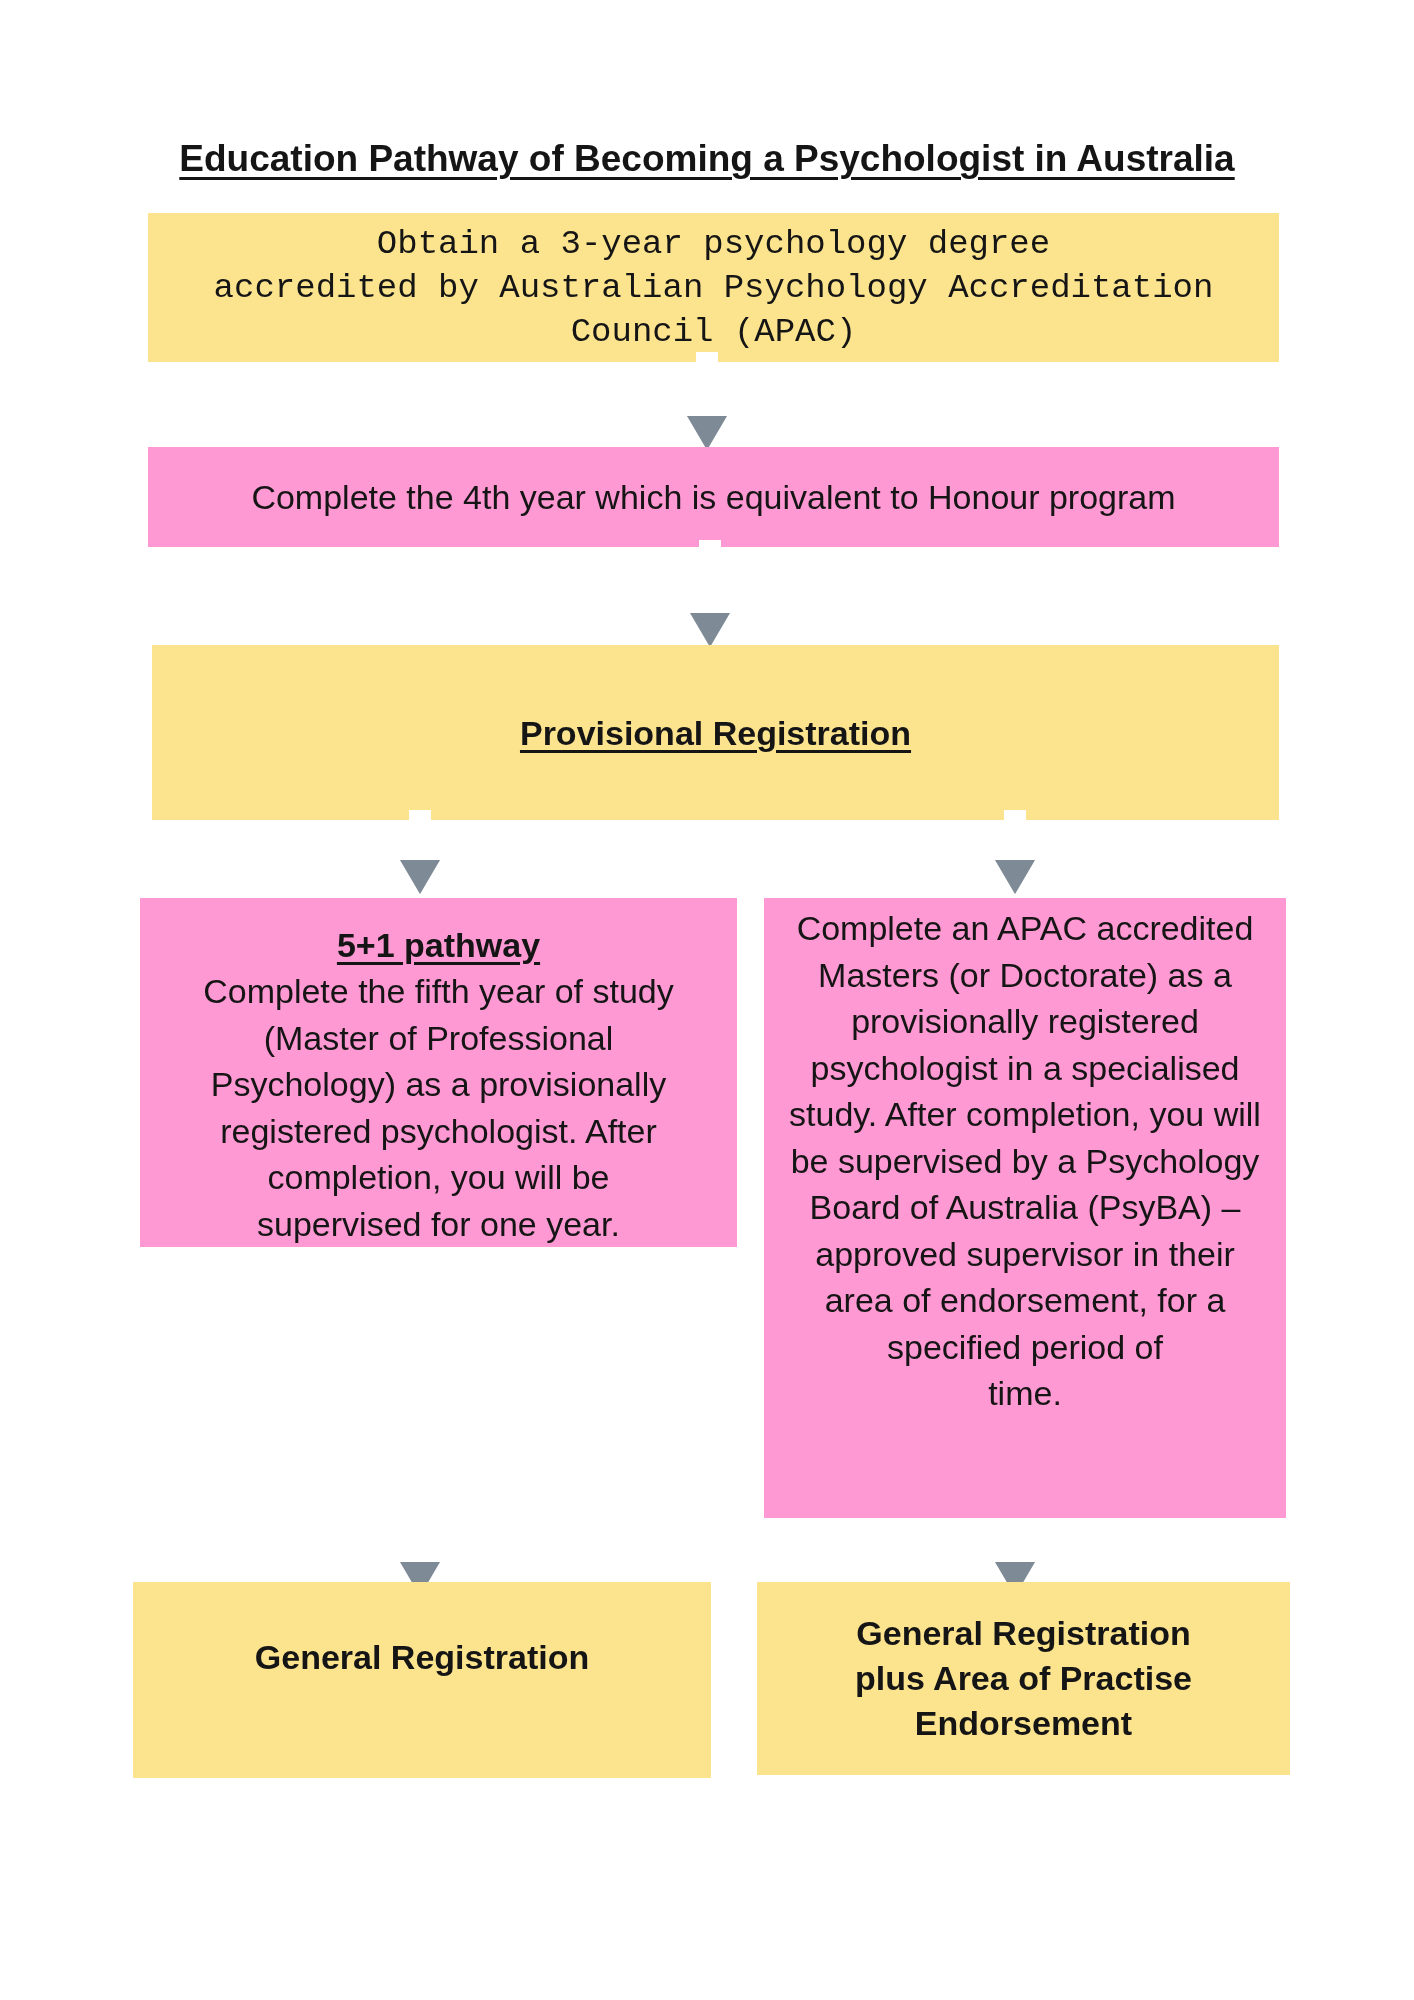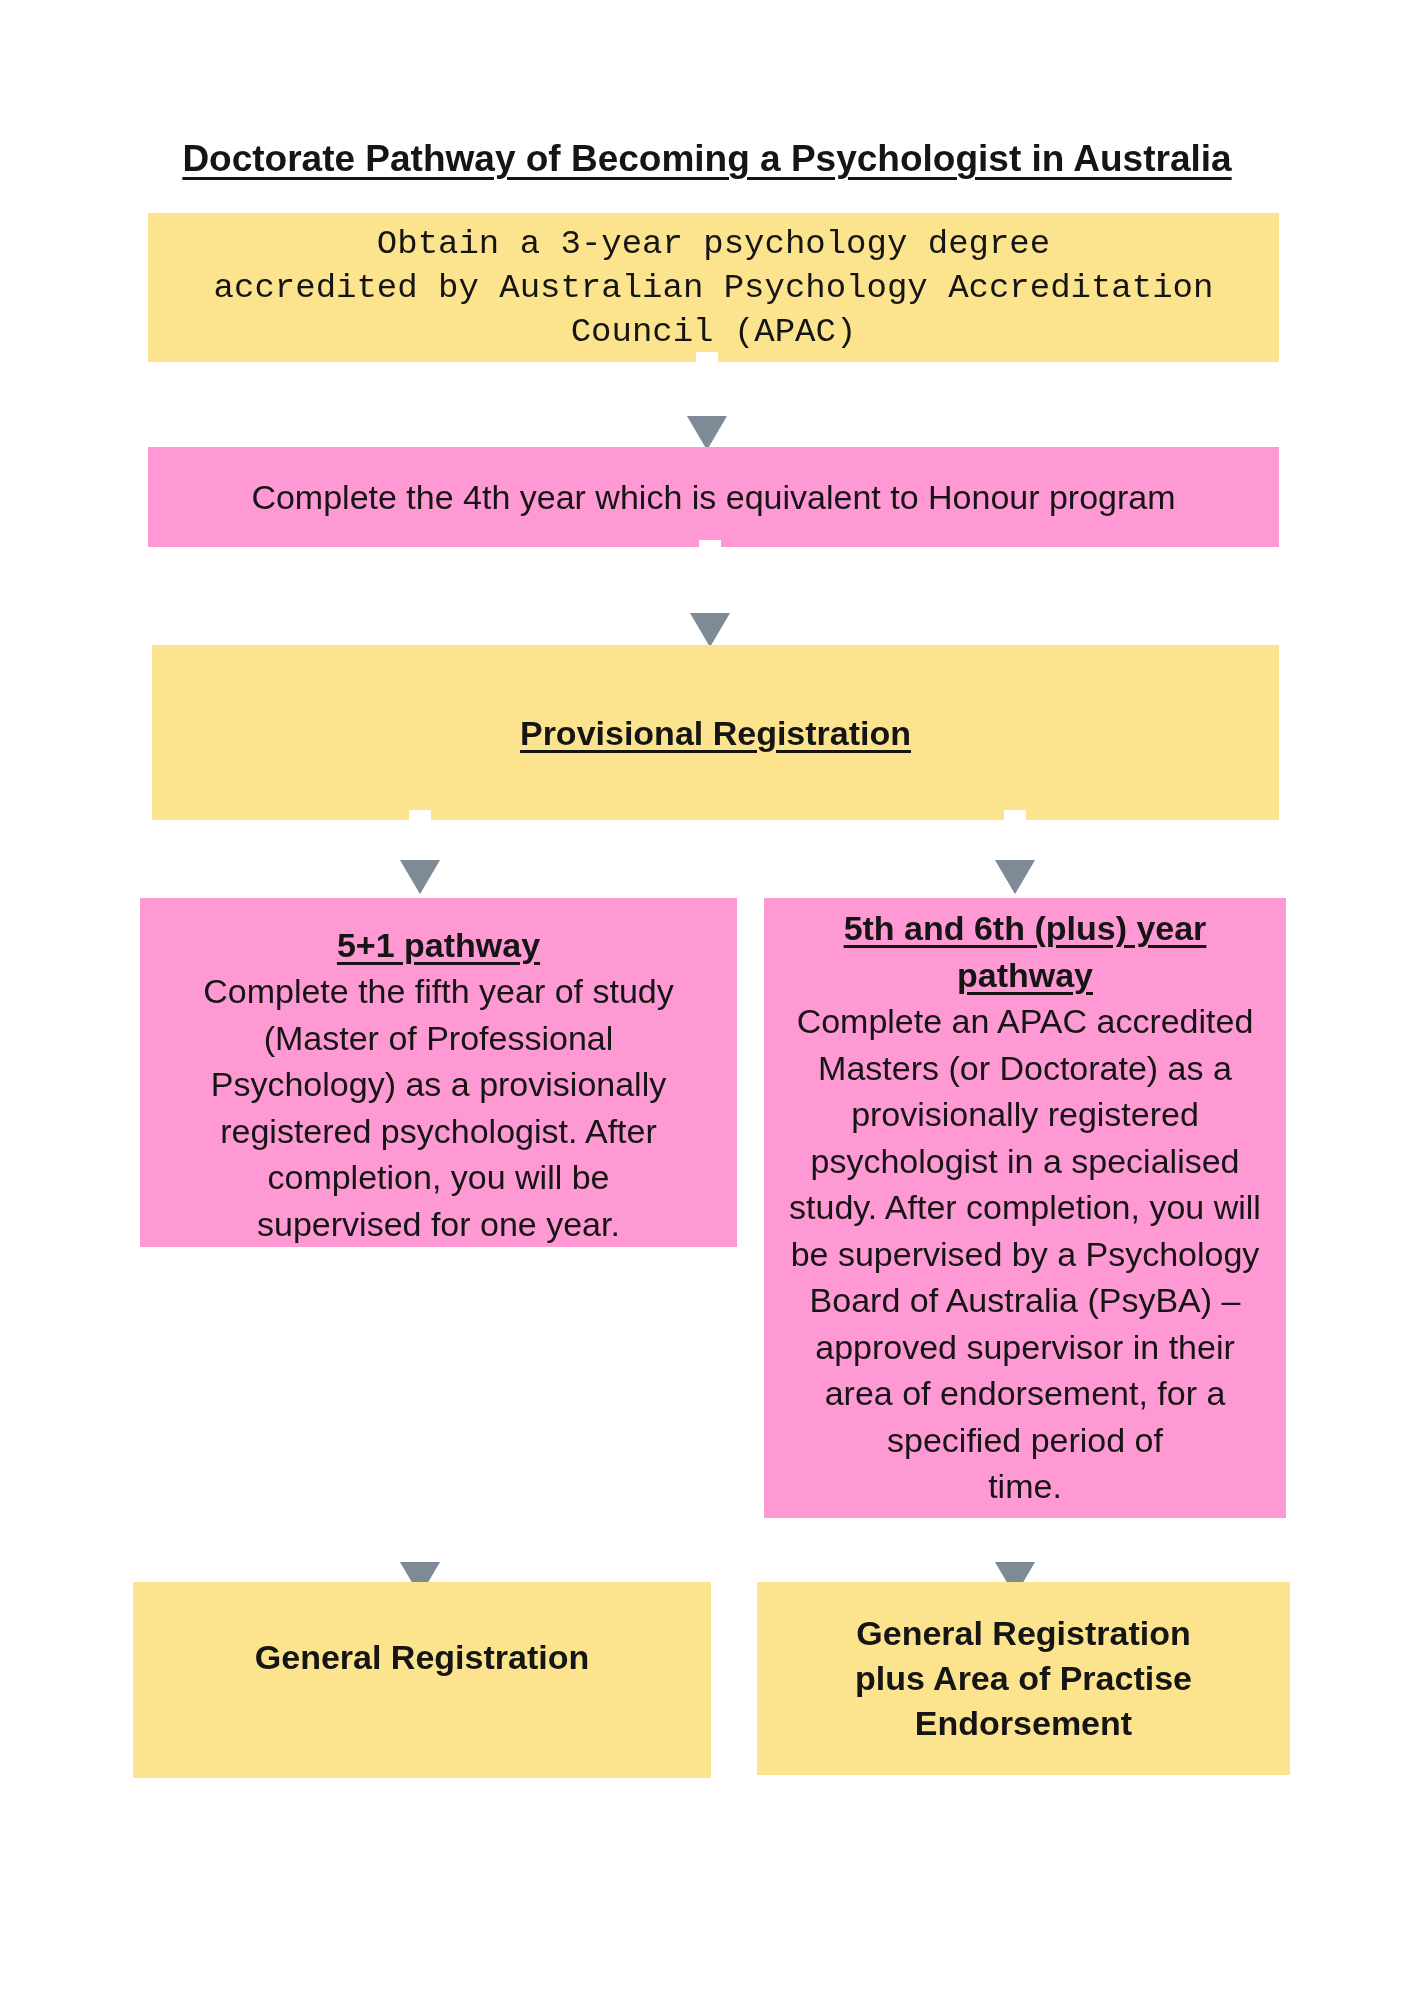--- a/index.html
+++ b/index.html
@@ -32,21 +32,21 @@
   #pathwayR{left:764px; top:898px; width:522px; height:620px; line-height:46.5px; justify-content:flex-start; padding:7px 10px 0 10px;}
   #resultL{left:133px; top:1582px; width:578px; height:196px; font-weight:bold; padding-bottom:46px;}
   #resultR{left:757px; top:1582px; width:533px; height:193px; font-weight:bold; line-height:45px;}
   .arrow{position:absolute;}
 </style>
 </head>
 <body>
 
 <div class="canvas">
 
-  <div class="page-title">Doctorate Pathway of Becoming a Psychologist in Australia</div>
+  <div class="page-title">Education Pathway of Becoming a Psychologist in Australia</div>
 
   <div class="box yellow" id="box1">
     <div class="multiline">Obtain a 3-year psychology degree
 accredited by Australian Psychology Accreditation Council (APAC)</div>
   </div>
 
   <svg class="arrow" style="left:671px; top:352px;" width="72" height="118" viewBox="0 0 72 118">
     <rect x="25" y="0" width="22" height="66" fill="#ffffff"></rect>
     <polygon points="9,60 63,60 36,106" fill="var(--arrow,#7E8A96)" stroke="#ffffff" stroke-width="8" stroke-linejoin="miter"></polygon>
   </svg>
@@ -78,22 +78,20 @@
     <div class="box-heading">5+1 pathway</div>
     <div class="multiline">Complete the fifth year of study
 (Master of Professional
 Psychology) as a provisionally
 registered psychologist. After
 completion, you will be
 supervised for one year.</div>
   </div>
 
   <div class="box pink" id="pathwayR">
-    <div class="box-heading multiline">5th and 6th (plus) year
-pathway</div>
     <div class="multiline">Complete an APAC accredited
 Masters (or Doctorate) as a
 provisionally registered
 psychologist in a specialised
 study. After completion, you will
 be supervised by a Psychology
 Board of Australia (PsyBA) –
 approved supervisor in their
 area of endorsement, for a
 specified period of

